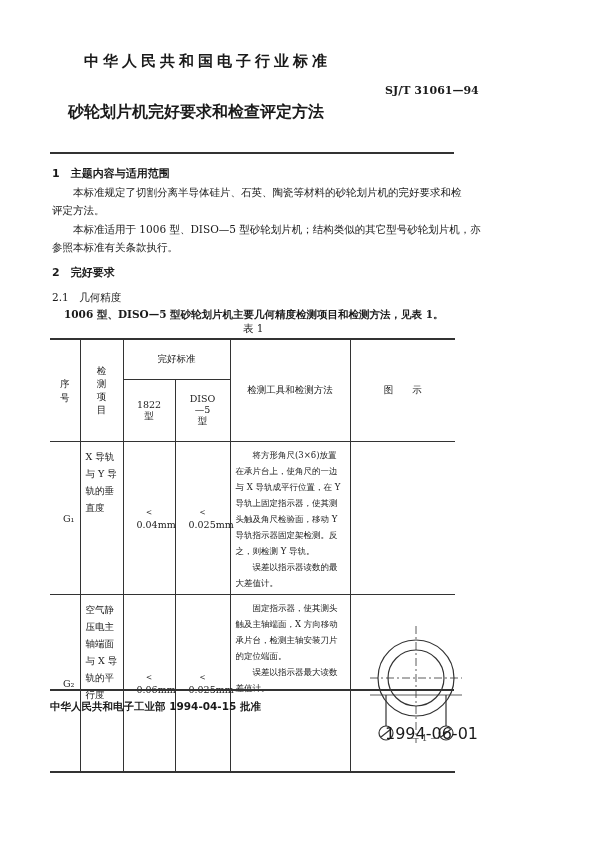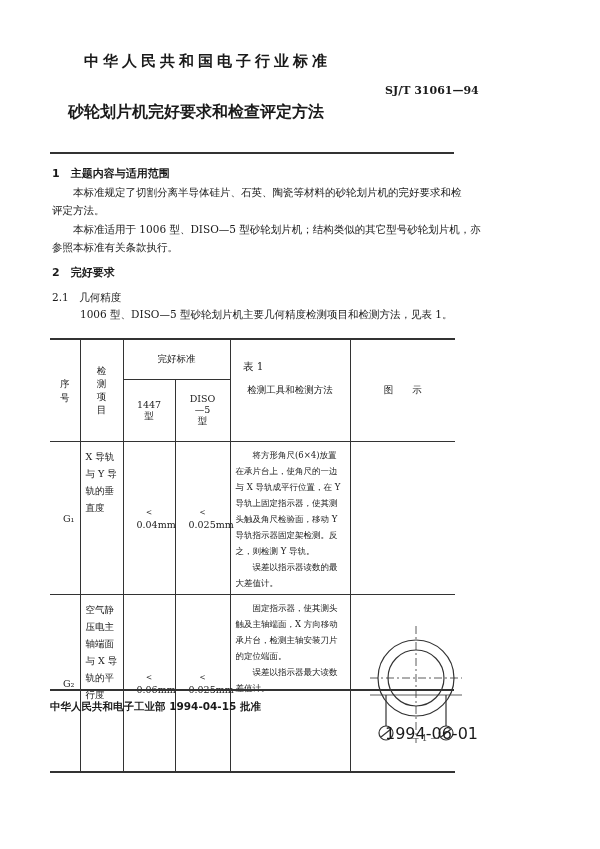--- a/index.html
+++ b/index.html
@@ -38,51 +38,51 @@
 <div class="abs hr-top"></div>
 
 <div class="abs h1" style="left:52px; top:166px;">1　主题内容与适用范围</div>
 <div class="abs p" style="left:73px; top:186px;">本标准规定了切割分离半导体硅片、石英、陶瓷等材料的砂轮划片机的完好要求和检</div>
 <div class="abs p" style="left:52px; top:204px;">评定方法。</div>
 <div class="abs p" style="left:73px; top:223px;">本标准适用于 1006 型、DISO—5 型砂轮划片机；结构类似的其它型号砂轮划片机，亦</div>
 <div class="abs p" style="left:52px; top:241px;">参照本标准有关条款执行。</div>
 
 <div class="abs h1" style="left:52px; top:265px;">2　完好要求</div>
 <div class="abs p" style="left:52px; top:291px;">2.1　几何精度</div>
-<div class="abs p" style="left:80px; top:308px;">1006 型、DISO—5 型砂轮划片机主要几何精度检测项目和检测方法，见表 1。</div>
-<div class="abs p" style="left:243px; top:322px;margin-top:38px;">表 1</div>
+<div class="abs p" style="left:64px; top:308px;font-weight:bold;">1006 型、DISO—5 型砂轮划片机主要几何精度检测项目和检测方法，见表 1。</div>
+<div class="abs p" style="left:243px; top:322px;">表 1</div>
 
 <table class="tbl">
   <colgroup>
     <col style="width:30px">
       <col style="width:43px">
       <col style="width:52px">
       <col style="width:55px">
       <col style="width:120px">
       <col style="width:105px">
   </colgroup>
   <tbody>
       <tr style="height:18px">
     <td rowspan="2" style="line-height:14px; padding:0 6px;">序号</td>
     <td rowspan="2">检测项目</td>
     <td colspan="2">完好标准</td>
     <td rowspan="2">检测工具和检测方法</td>
     <td rowspan="2" class="last">图　　示</td>
   </tr>
   <tr style="height:21px">
-    <td>1447 型</td>
+    <td>1822 型</td>
     <td>DISO—5 型</td>
   </tr>
   <tr style="height:153px">
     <td>G₁</td>
     <td class="item" style="white-space:normal;">X 导轨与 Y 导轨的垂直度</td>
     <td>＜0.04mm</td>
     <td>＜0.025mm</td>
     <td class="method">
-      <div class="ind">将方形角尺(6×4)放置在承片台上，使角尺的一边与 X 导轨成平行位置，在 Y 导轨上固定指示器，使其测头触及角尺检验面，移动 Y 导轨指示器固定架检测。反之，则检测 Y 导轨。</div>
+      <div class="ind">将方形角尺(3×6)放置在承片台上，使角尺的一边与 X 导轨成平行位置，在 Y 导轨上固定指示器，使其测头触及角尺检验面，移动 Y 导轨指示器固定架检测。反之，则检测 Y 导轨。</div>
       <div class="ind">误差以指示器读数的最大差值计。</div>
     </td>
     <td class="last fig"></td>
   </tr>
   <tr style="height:150px">
     <td>G₂</td>
     <td class="item" style="white-space:normal;">空气静压电主轴端面与 X 导轨的平行度</td>
     <td>＜0.06mm</td>
     <td>＜0.025mm</td>
     <td class="method">

